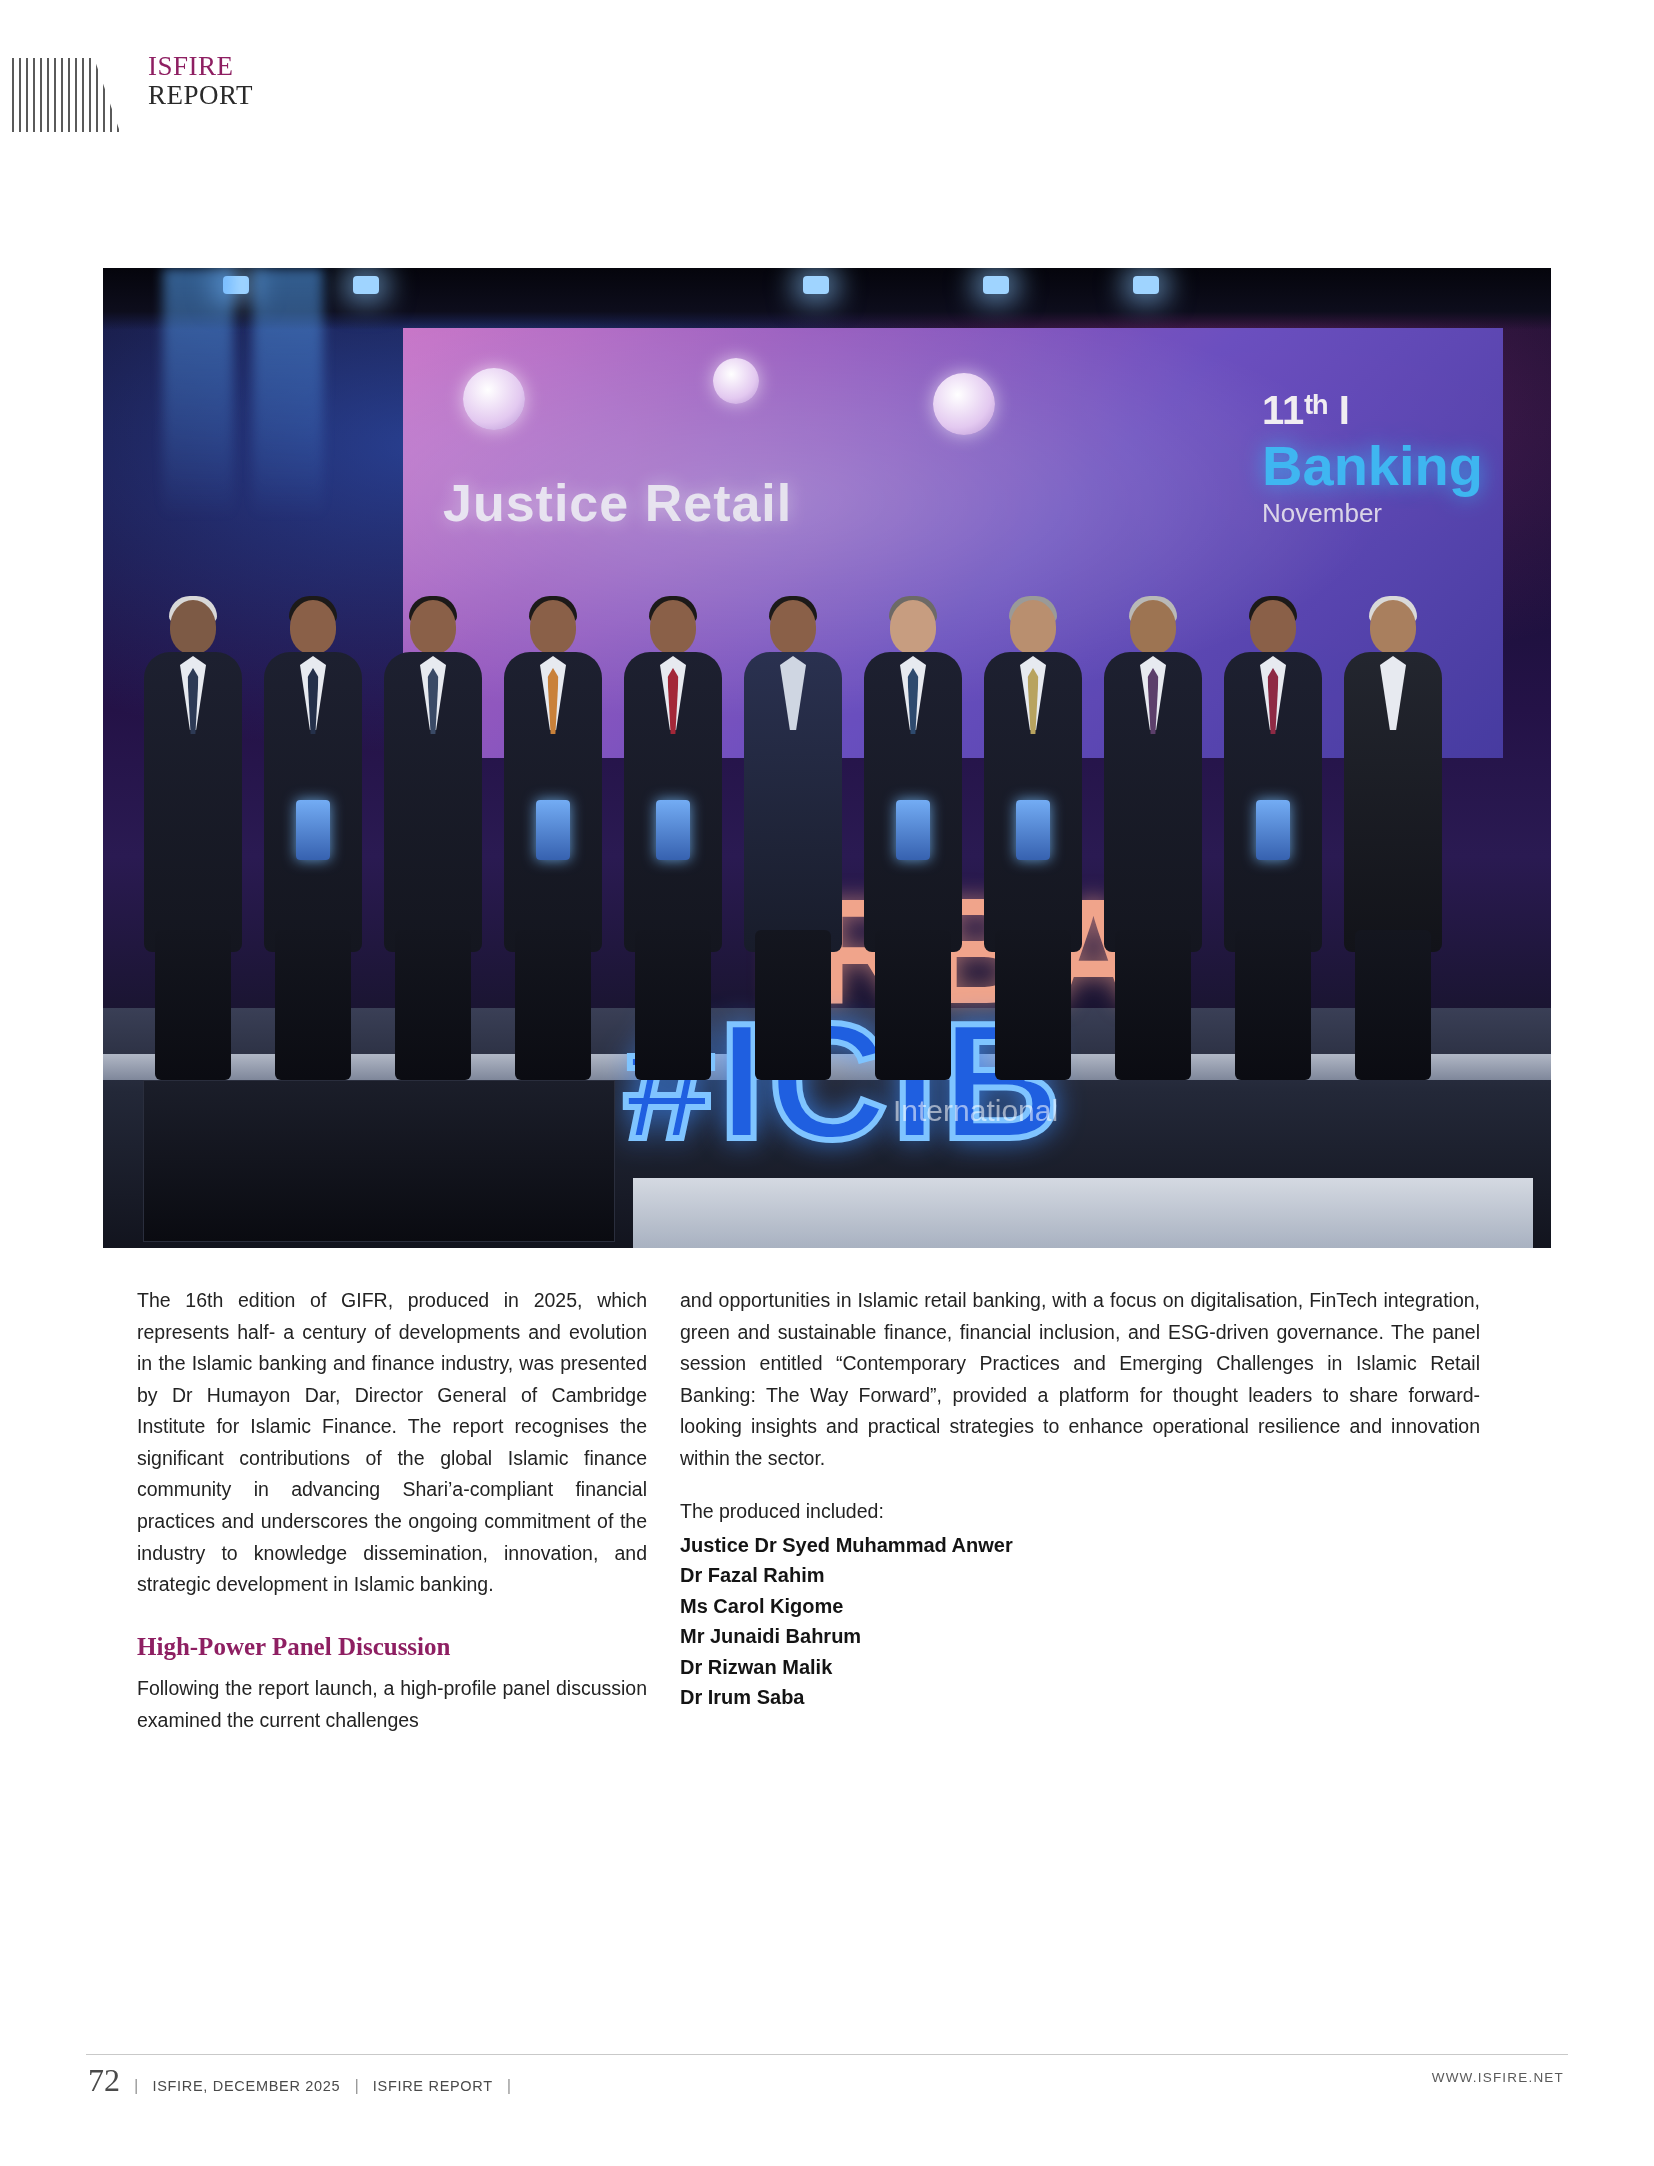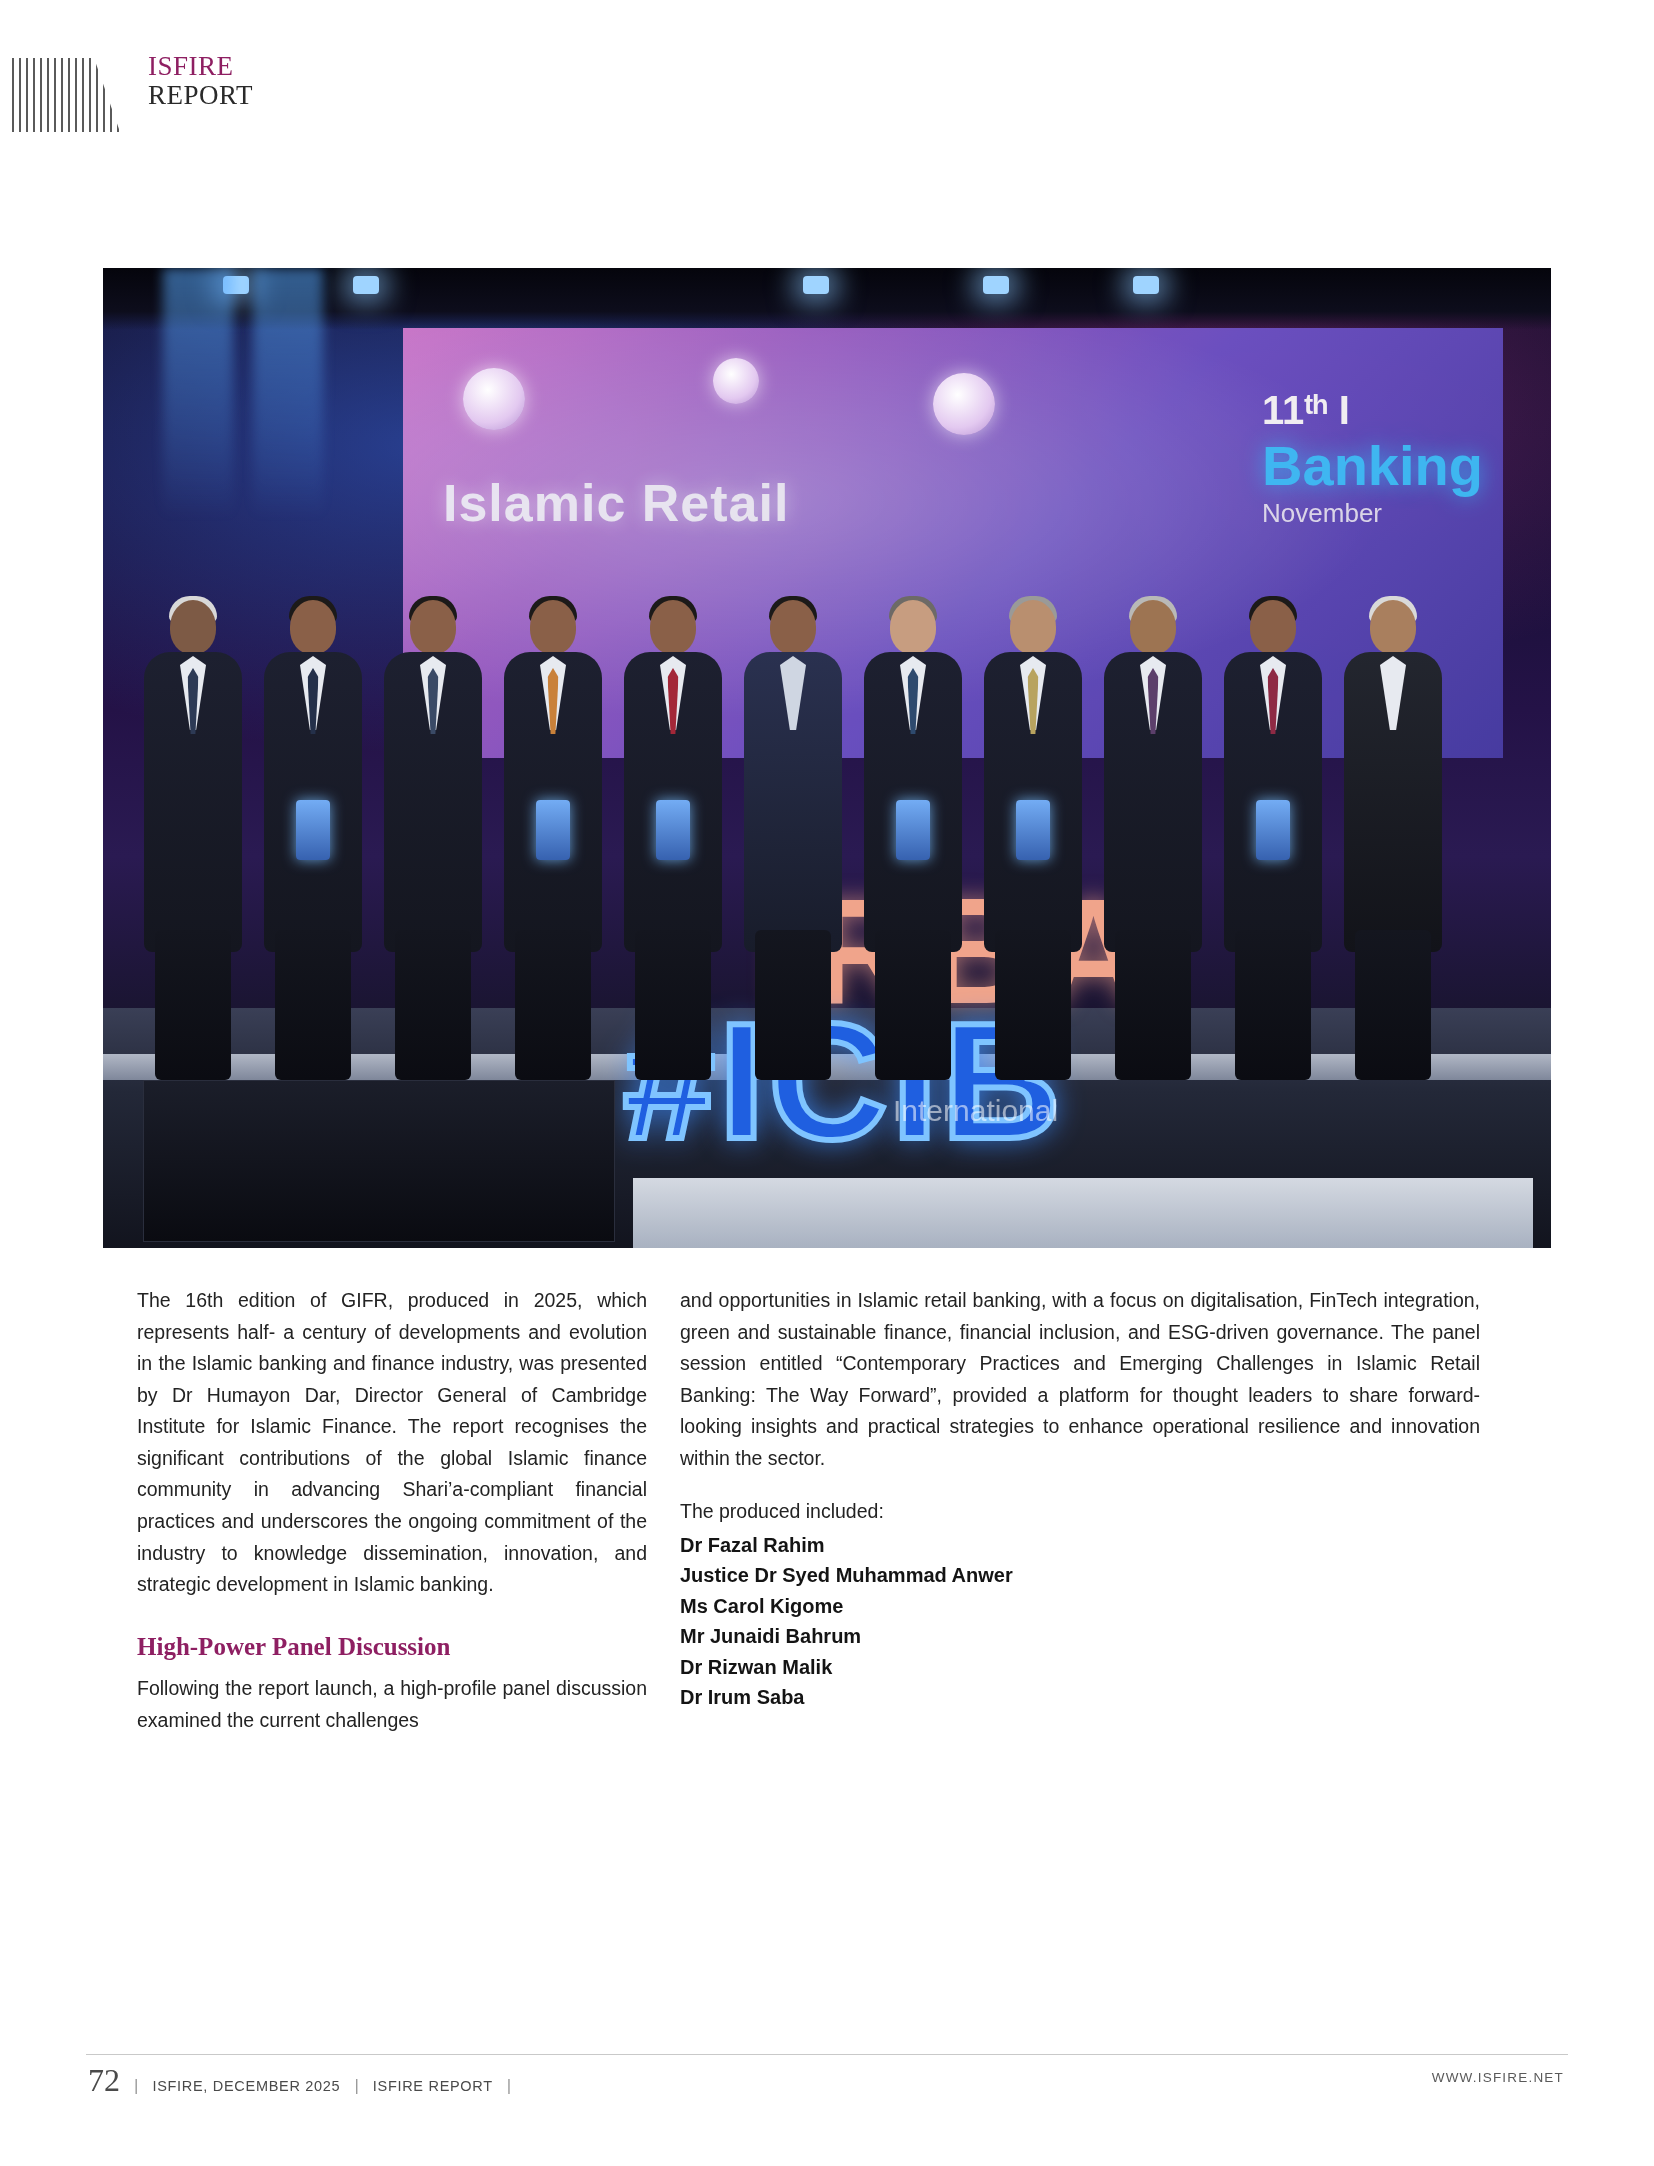--- a/index.html
+++ b/index.html
@@ -380,21 +380,21 @@
     <div class="truss"></div>
     <div class="spot" style="left:120px;"></div>
     <div class="spot" style="left:250px;"></div>
     <div class="spot" style="left:700px;"></div>
     <div class="spot" style="left:880px;"></div>
     <div class="spot" style="left:1030px;"></div>
     <div class="bluebeam" style="left:60px;"></div>
     <div class="bluebeam" style="left:150px;"></div>
 
     <div class="screen">
-      <div class="scr-title">Islamic Retail</div>
+      <div class="scr-title">Justice Retail</div>
       <div class="scr-right">
         <div class="l1">11ᵗʰ I</div>
         <div class="l2">Banking</div>
         <div class="l3">November</div>
       </div>
     </div>
 
     <div class="logo-badge" style="left:360px; top:100px; width:62px; height:62px;"></div>
     <div class="logo-badge" style="left:610px; top:90px; width:46px; height:46px;"></div>
     <div class="logo-badge" style="left:830px; top:105px; width:62px; height:62px;"></div>
@@ -508,22 +508,22 @@
   <p>The 16th edition of GIFR, produced in 2025, which represents half- a century of developments and evolution in the Islamic banking and finance industry, was presented by Dr Humayon Dar, Director General of Cambridge Institute for Islamic Finance. The report recognises the significant contributions of the global Islamic finance community in advancing Shari’a-compliant financial practices and underscores the ongoing commitment of the industry to knowledge dissemination, innovation, and strategic development in Islamic banking.</p>
   <div class="section-head">High-Power Panel Discussion</div>
   <p>Following the report launch, a high-profile panel discussion examined the current challenges</p>
 </div>
 
 <div class="col col-right">
   <p>and opportunities in Islamic retail banking, with a focus on digitalisation, FinTech integration, green and sustainable finance, financial inclusion, and ESG-driven governance. The panel session entitled “Contemporary Practices and Emerging Challenges in Islamic Retail Banking: The Way Forward”, provided a platform for thought leaders to share forward-looking insights and practical strategies to enhance operational resilience and innovation within the sector.</p>
   <div class="spacer-22"></div>
   <p>The produced included:</p>
   <div class="panelists">
+    <div class="pl bolder">Justice Dr Syed Muhammad Anwer</div>
     <div class="pl">Dr Fazal Rahim</div>
-    <div class="pl bolder">Justice Dr Syed Muhammad Anwer</div>
     <div class="pl">Ms Carol Kigome</div>
     <div class="pl">Mr Junaidi Bahrum</div>
     <div class="pl">Dr Rizwan Malik</div>
     <div class="pl">Dr Irum Saba</div>
   </div>
   <div class="spacer-22"></div>
 </div>
 
 <div class="footer">
   <div class="footer-rule"></div>

